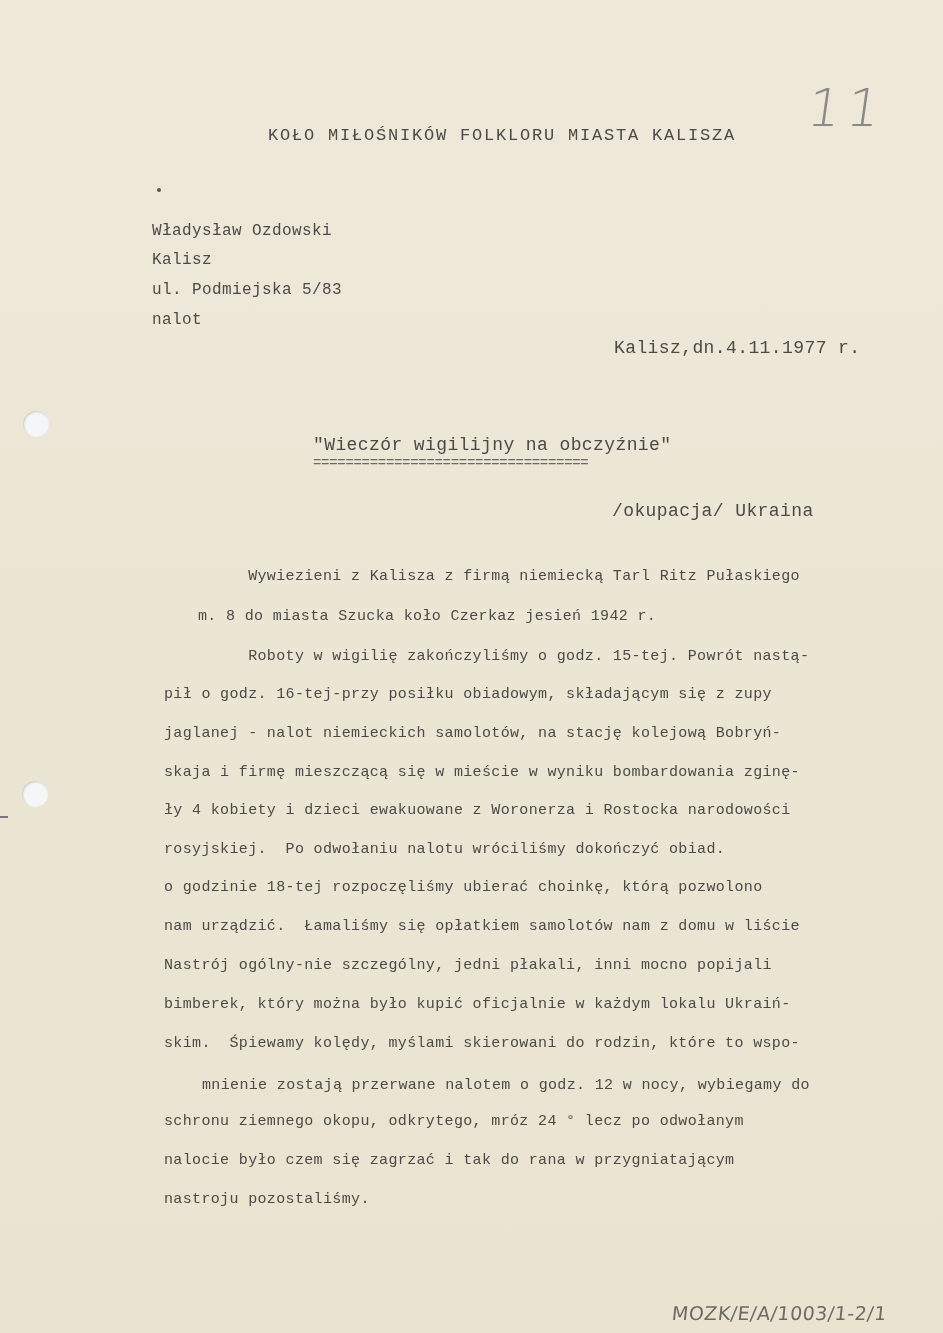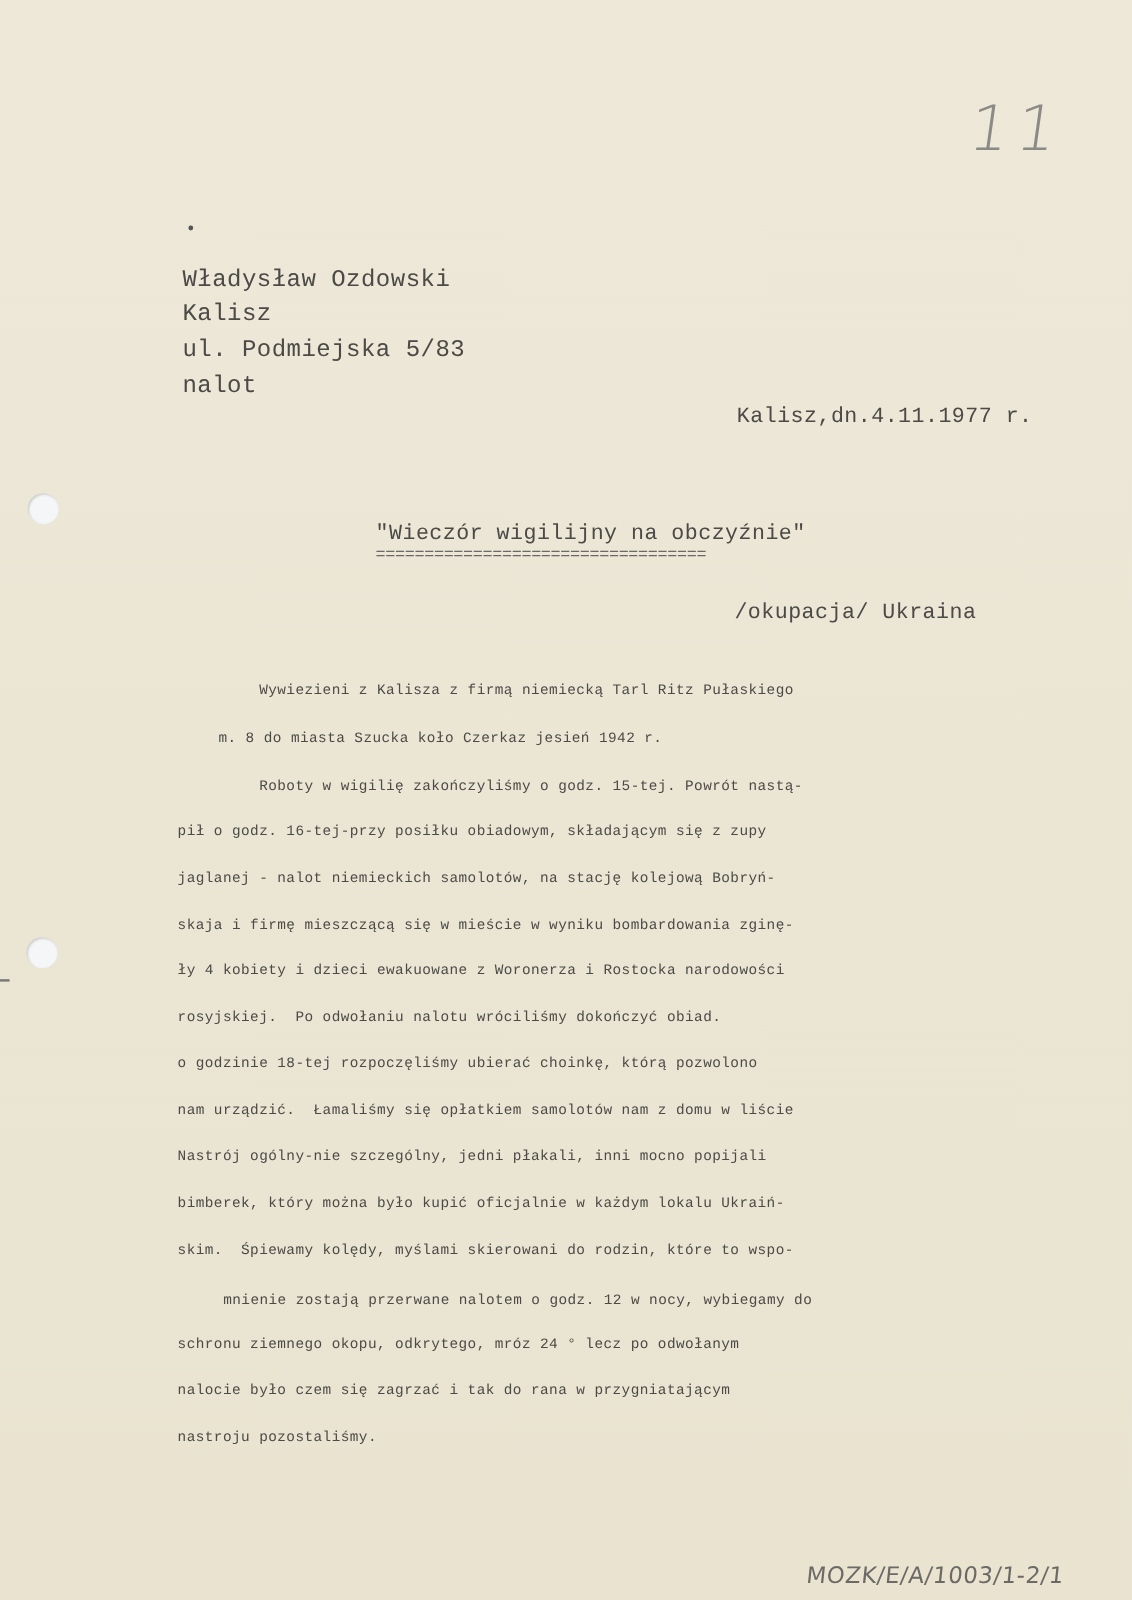--- a/index.html
+++ b/index.html
@@ -16,26 +16,26 @@
   }
   .abs { position: absolute; white-space: pre; }
   .tw { font-size: 17.5px; letter-spacing: 0.4px; color: #4b4a47; }
   .page-num {
     position: absolute; left: 808px; top: 78px;
     font-family: "DejaVu Sans", sans-serif; font-size: 52px; font-weight: 200;
     color: #8c8a86; transform: skewX(-8deg); letter-spacing: 6px;
   }
   .header { left: 268px; top: 126px; font-size: 17px; letter-spacing: 1.8px; }
   .dot { left: 157px; top: 188px; width: 4px; height: 4px; border-radius: 50%; background: #555; }
-  .addr-line { left: 152px; font-size: 20px; }
+  .addr-line { left: 152px; font-size: 16px; }
   .date { left: 614px; top: 294px; font-size: 18px; margin-top: 44px; }
   .title { left: 313px; top: 435px; font-size: 18px; }
   .underline { left: 313px; top: 456px; font-size: 14px; letter-spacing: -0.3px; line-height: 1; color: #6a6966; }
   .subtitle { left: 612px; top: 501px; font-size: 18px; }
-  .body-line { left: 148px; font-size: 12px; letter-spacing: 0.35px; }
+  .body-line { left: 164px; font-size: 15px; letter-spacing: 0.35px; }
   .hole {
     position: absolute; width: 26px; height: 26px; border-radius: 50%;
     background: #f4f6f8; box-shadow: inset 1px 1px 2px #c9c9c4;
   }
   .archive {
     position: absolute; left: 672px; top: 1302px;
     font-family: "DejaVu Sans", sans-serif; font-size: 19px; color: #6b6a66;
     transform: skewX(-6deg); letter-spacing: 0.5px;
   }
   .edge-mark { position: absolute; left: 0; top: 816px; width: 8px; height: 2px; background: #777; }
@@ -44,20 +44,21 @@
 <body>
 
 <div class="page">
 
   <div class="hole" style="left:23px; top:411px;"></div>
   <div class="hole" style="left:22px; top:781px;"></div>
   <div class="edge-mark"></div>
 
   <div class="page-num">11</div>
 
+  <div class="abs tw header">KOŁO MIŁOŚNIKÓW FOLKLORU MIASTA KALISZA</div>
 
   <div class="abs dot"></div>
 
   <div class="abs tw addr-line" style="top:222px;">Władysław Ozdowski</div>
   <div class="abs tw addr-line" style="top:251px;">Kalisz</div>
   <div class="abs tw addr-line" style="top:281px;">ul. Podmiejska 5/83</div>
   <div class="abs tw addr-line" style="top:311px;">nalot</div>
 
   <div class="abs tw date">Kalisz,dn.4.11.1977 r.</div>
 

